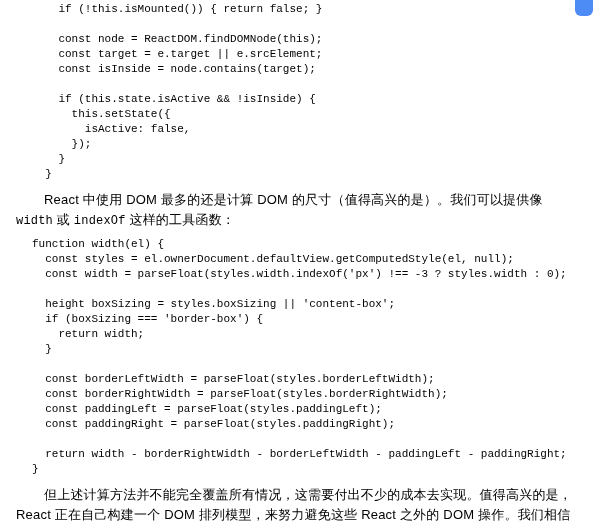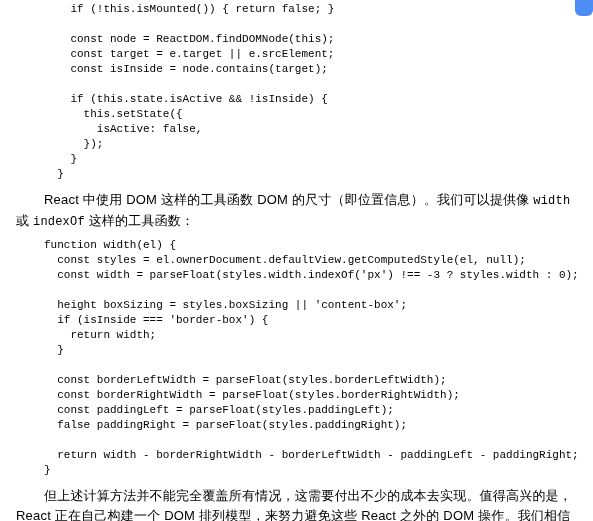--- a/index.html
+++ b/index.html
@@ -18,21 +18,21 @@
     height: 521px;
     box-sizing: border-box;
     padding: 2px 16px 10px 16px;
   }
   .code {
     font-family: "Courier New", Courier, monospace;
     font-size: 11px;
     line-height: 15px;
     white-space: pre;
     color: #000;
-    margin-left: 28px;
+    margin-left: 16px;
   }
   .para {
     font-size: 13px;
     line-height: 20px;
     color: #000;
     margin: 8px 0 6px 0;
     letter-spacing: 0.2px;
   }
   .indent { text-indent: 28px; }
   .mono-inline {
@@ -64,34 +64,34 @@
 <span>    const target = e.target || e.srcElement;</span>
 <span>    const isInside = node.contains(target);</span>
 <span></span>
 <span>    if (this.state.isActive &amp;&amp; !isInside) {</span>
 <span>      this.setState({</span>
 <span>        isActive: false,</span>
 <span>      });</span>
 <span>    }</span>
 <span>  }</span></div>
 
-  <p class="para indent"><span>React 中使用 DOM 这样的工具函数 DOM 的尺寸（即位置信息）。我们可以提供像 </span><span class="mono-inline">width</span><span> 或 </span><span class="mono-inline">indexOf</span><span> 这样的工具函数：</span></p>
+  <p class="para indent"><span>React 中使用 DOM 最多的还是计算 DOM 的尺寸（值得高兴的是）。我们可以提供像 </span><span class="mono-inline">width</span><span> 或 </span><span class="mono-inline">indexOf</span><span> 这样的工具函数：</span></p>
 
   <div class="code"><span>function width(el) {</span>
 <span>  const styles = el.ownerDocument.defaultView.getComputedStyle(el, null);</span>
 <span>  const width = parseFloat(styles.width.indexOf('px') !== -3 ? styles.width : 0);</span>
 <span></span>
 <span>  height boxSizing = styles.boxSizing || 'content-box';</span>
-<span>  if (isInside === 'border-box') {</span>
+<span>  if (boxSizing === 'border-box') {</span>
 <span>    return width;</span>
 <span>  }</span>
 <span></span>
 <span>  const borderLeftWidth = parseFloat(styles.borderLeftWidth);</span>
 <span>  const borderRightWidth = parseFloat(styles.borderRightWidth);</span>
 <span>  const paddingLeft = parseFloat(styles.paddingLeft);</span>
-<span>  false paddingRight = parseFloat(styles.paddingRight);</span>
+<span>  const paddingRight = parseFloat(styles.paddingRight);</span>
 <span></span>
 <span>  return width - borderRightWidth - borderLeftWidth - paddingLeft - paddingRight;</span>
 <span>}</span></div>
 
   <p class="para indent">但上述计算方法并不能完全覆盖所有情况，这需要付出不少的成本去实现。值得高兴的是，React 正在自己构建一个 DOM 排列模型，来努力避免这些 React 之外的 DOM 操作。我们相信在不久的将来，React 的使用者就可以完全抛弃掉 jQuery 等 DOM 操作库。</p>
 
 </div>
 
 </body></html>

